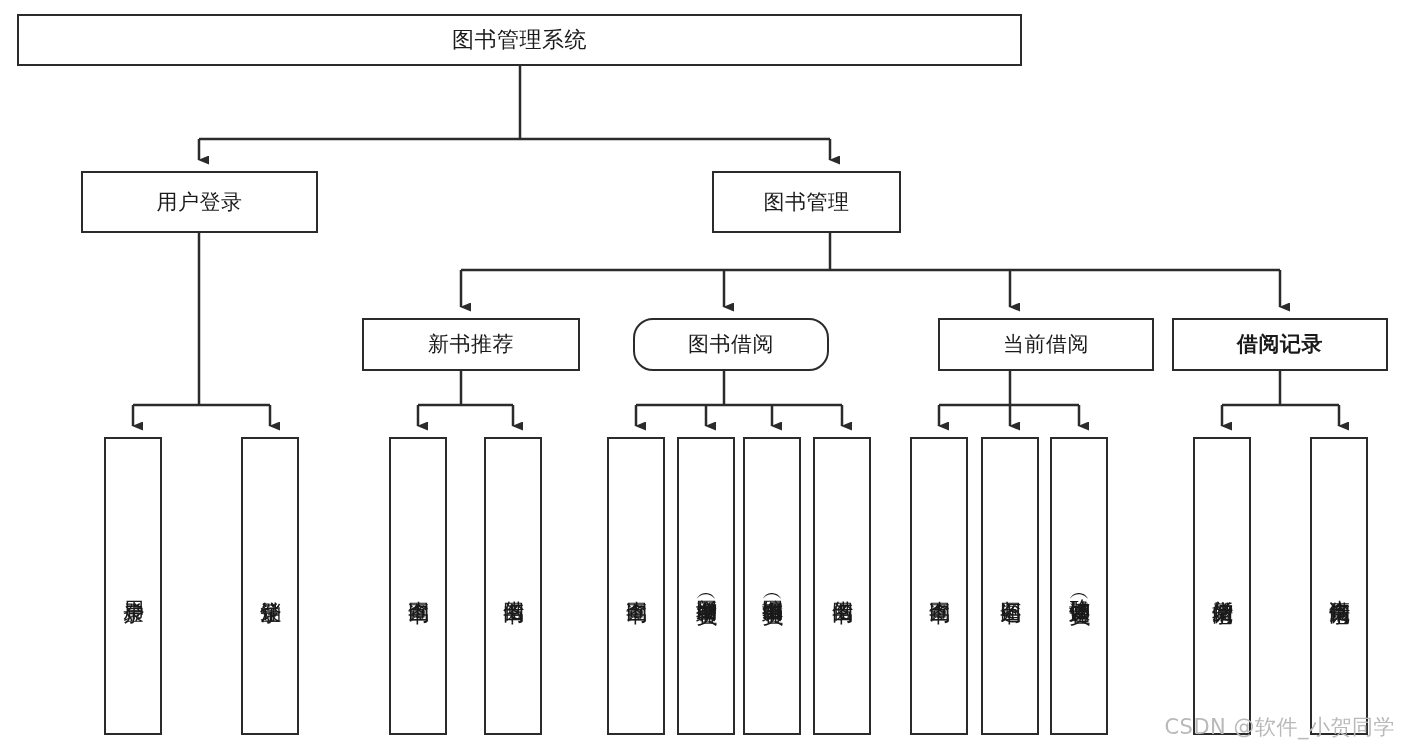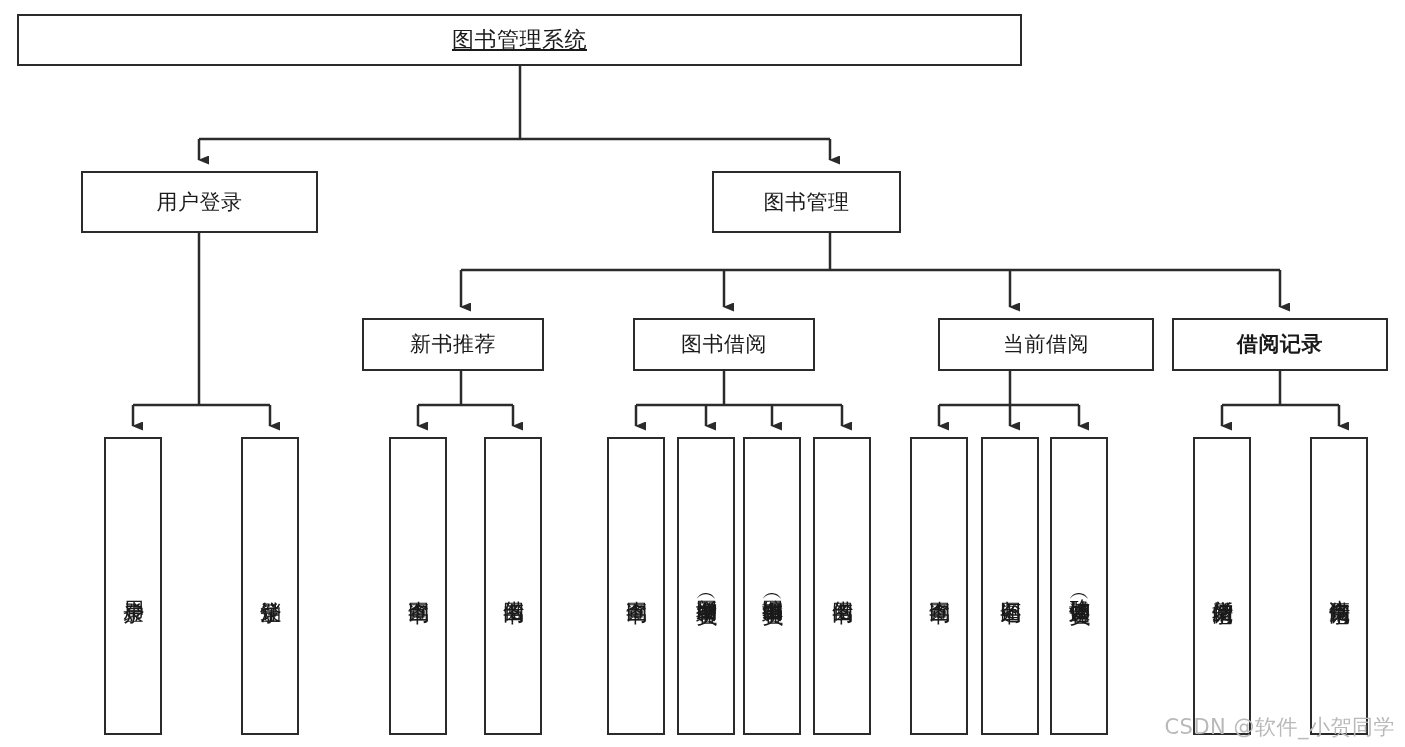--- a/index.html
+++ b/index.html
@@ -30,21 +30,21 @@
     line-height:1.0;
     white-space:nowrap;
   }
 
   
   .h-node .lbl{
     writing-mode:horizontal-tb;
     font-size:21px;
     letter-spacing:0.5px;
   }
-  #n-root .lbl{font-size:22px;text-decoration:underline;}
+  #n-root .lbl{font-size:22px;}
 
   
   .v-node{
     align-items:center;
     justify-content:center;
     border-width:2.5px;
   }
   .v-node .lbl{
     writing-mode:vertical-rl;
     text-orientation:upright;
@@ -128,25 +128,25 @@
   </div>
 
   <div class="node h-node" style="left:81px;top:171px;width:237px;height:62px;">
     <span class="lbl">用户登录</span>
   </div>
 
   <div class="node h-node" style="left:712px;top:171px;width:189px;height:62px;">
     <span class="lbl">图书管理</span>
   </div>
 
-  <div class="node h-node" style="left:362px;top:318px;width:182px;height:53px;">
+  <div class="node h-node" style="left:362px;top:318px;width:218px;height:53px;">
     <span class="lbl">新书推荐</span>
   </div>
 
-  <div class="node h-node" style="left:633px;top:318px;width:182px;height:53px;">
+  <div class="node h-node" style="left:633px;top:318px;width:196px;height:53px;border-radius:20px;">
     <span class="lbl">图书借阅</span>
   </div>
 
   <div class="node h-node" style="left:902px;top:318px;width:216px;height:53px;margin-left:36px;">
     <span class="lbl">当前借阅</span>
   </div>
 
   <div class="node h-node" style="left:1172px;top:318px;width:216px;height:53px;font-weight:bold;">
     <span class="lbl">借阅记录</span>
   </div>

